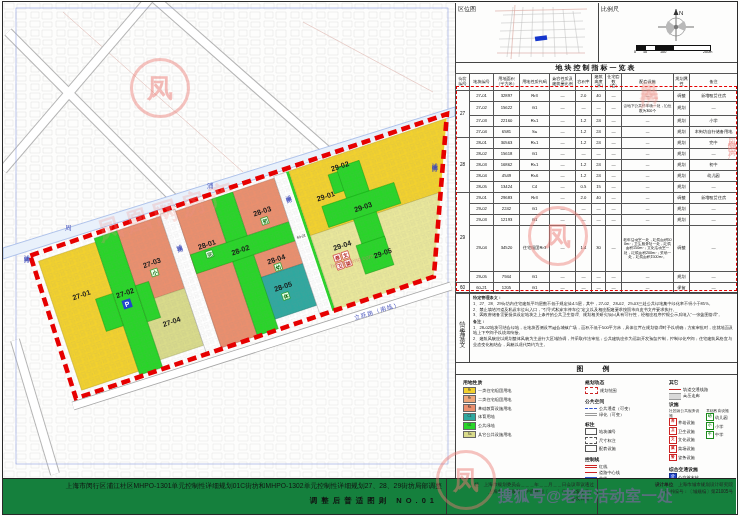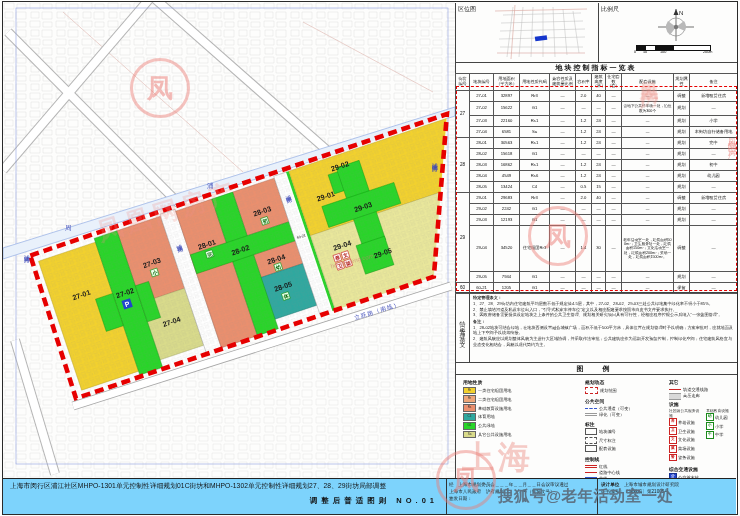--- a/index.html
+++ b/index.html
@@ -45,21 +45,21 @@
   .sw-red2 i.a{top:1px;border-top:0.8px solid #cc2222;} .sw-red2 i.b{top:3.5px;border-top:0.8px solid #cc2222;}
   .sw-red1 i{top:2px;border-top:0.8px solid #cc2222;}
   .sw-blue2 i.a{top:1px;border-top:0.8px solid #3355cc;} .sw-blue2 i.b{top:3.5px;border-top:0.8px solid #3355cc;}
   .sw-box{width:10px;height:5px;border:0.5px solid #555;margin-right:2px;flex:none;}
   .sw-dashbox{border-style:dashed;}
   .fac-box{width:5.5px;height:5.5px;border:0.6px solid #cc2222;color:#cc2222;font-size:3.6px;line-height:5.5px;
            text-align:center;margin-right:1.5px;flex:none;background:#fff;font-weight:bold;}
   .fac-green{border-color:#1a8a1a;color:#1a8a1a;}
   .fac-blue{background:#2244cc;border-color:#15308f;color:#fff;}
   
-  #titleblock{position:absolute;left:2px;top:478px;width:734px;height:35px;border-top:1.2px solid #222;background:#7dd3fc;}
+  #titleblock{position:absolute;left:2px;top:478px;width:734px;height:35px;border-top:1.2px solid #222;background:#15803d;text-align:right;}
   #tb-main{position:absolute;left:4px;top:0;width:440px;height:35px;border-right:0.8px solid #333;}
   #tb-line1{position:absolute;left:4px;top:3px;width:432px;font-size:6.7px;color:#111;letter-spacing:0.1px;}
   #tb-line2{position:absolute;right:8px;top:17px;font-size:7.5px;font-weight:bold;color:#111;letter-spacing:4px;}
   #tb-approve{position:absolute;left:444px;top:0;width:152px;height:35px;border-right:0.8px solid #333;
               font-size:4.6px;color:#222;padding:3px 3px;box-sizing:border-box;line-height:1.5;}
   #tb-design{position:absolute;left:596px;top:0;width:138px;height:35px;font-size:4.6px;color:#222;
              padding:3px 3px;box-sizing:border-box;line-height:1.5;}
   
   .wm{position:absolute;pointer-events:none;z-index:50;}
   .wm-circle{width:54px;height:54px;border:3px solid rgba(236,122,115,0.45);border-radius:50%;
@@ -715,16 +715,15 @@
     </div>
   <div class="wm wm-circle" style="left:528px;top:206px;">
       <span>凤</span>
     </div>
   <div class="wm wm-circle" style="left:436px;top:450px;">
       <span>凤</span>
     </div>
   <div class="wm" id="wm-phx-map">凤凰网房产</div>
   <div class="wm" id="wm-phx-tbl">凤凰网房产</div>
   <div class="wm" id="wm-phx-v">凤凰网房产</div>
-  <div class="wm" id="wm-shanghai">上海</div>
   <div class="wm" id="wm-ifeng">house.ifeng.com</div>
   <div class="wm" id="wm-souhu">搜狐号@老年活动室一处</div>
 </div>
 
 </body></html>

